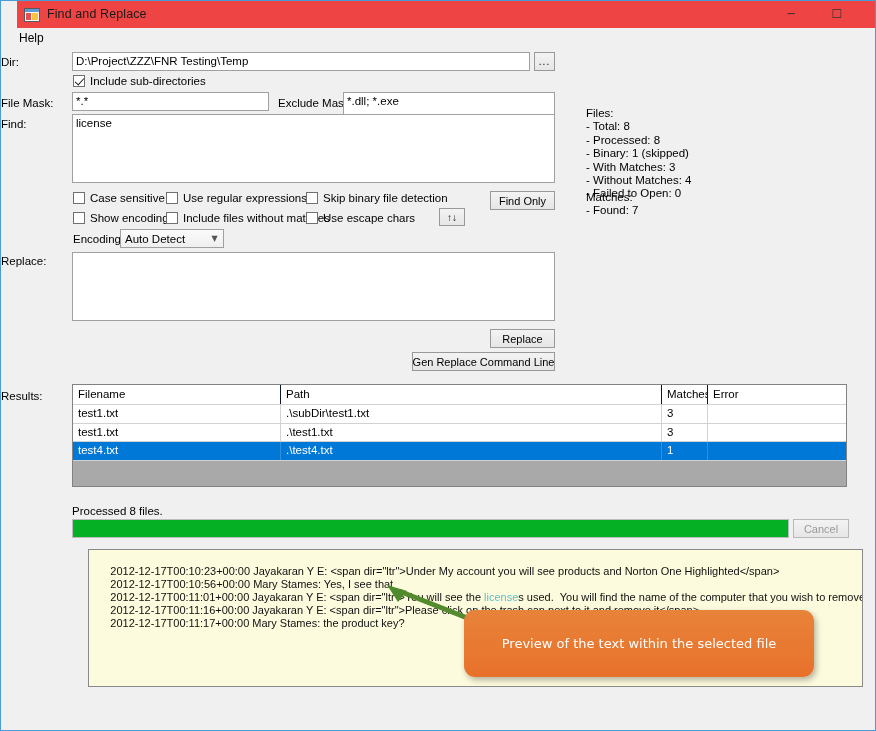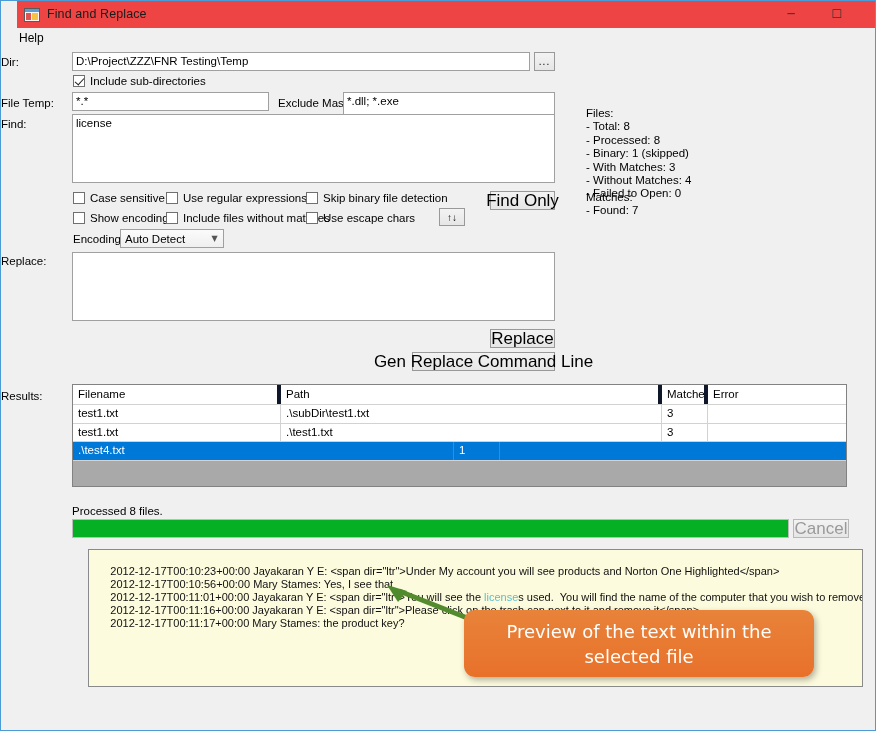--- a/index.html
+++ b/index.html
@@ -112,21 +112,21 @@
     overflow: hidden;
     line-height: 13px;
   }
 
   .btn {
     position: absolute;
     box-sizing: border-box;
     background: linear-gradient(#f3f3f3, #e6e6e6);
     border: 1px solid #999999;
     font-family: "Liberation Sans", sans-serif;
-    font-size: 17px;
+    font-size: 11px;
     color: #000;
     display: flex;
     align-items: center;
     justify-content: center;
     cursor: default;
     white-space: nowrap;
   }
   .btn.disabled { color: #9a9a9a; border-color: #b8b8b8; }
 
   .cb-wrap {
@@ -197,21 +197,21 @@
   }
   #results-head {
     display: flex;
     height: 20px;
     background: #ffffff;
     box-sizing: border-box;
     border-bottom: 1px solid #d2d2d2;
   }
   #results-head .hc {
     box-sizing: border-box;
-    border-right: 4px solid #0f172a;
+    border-right: 1px solid #0f172a;
     font-size: 11.5px;
     color: #000;
     padding: 3px 0 0 5px;
     background: #ffffff;
     white-space: nowrap;
     overflow: hidden;
     cursor: default;
   }
   .grid-row {
     display: flex;
@@ -287,21 +287,21 @@
     border-radius: 11px;
     background: linear-gradient(#e8833a, #e8712a);
     box-shadow: 2px 3px 6px rgba(0,0,0,.30);
     display: flex;
     align-items: center;
     justify-content: center;
     text-align: center;
   }
   #annot-callout .callout-text {
     color: #ffffff;
-    font-size: 18px;
+    font-size: 13px;
     line-height: 25px;
     font-family: "DejaVu Sans", sans-serif;
     padding: 0 26px;
   }
 </style>
 </head>
 <body>
 
 <div id="app-window">
 
@@ -332,21 +332,21 @@
 
   <span class="lbl right" style="left:0px; top:55px; width:52px;">Dir:</span>
   <div class="tb" style="left:71px; top:51px; width:458px; height:19px;">D:\Project\ZZZ\FNR Testing\Temp</div>
   <div class="btn" style="left:533px; top:51px; width:21px; height:19px; font-size:10px; letter-spacing:1px;">...</div>
 
   <div class="cb-wrap" style="left:72px; top:74px;">
     <span class="cb-box checked"></span>
     <span class="cb-label">Include sub-directories</span>
   </div>
 
-  <span class="lbl right" style="left:0px; top:96px; width:52px;">File Temp:</span>
+  <span class="lbl right" style="left:0px; top:96px; width:52px;">File Mask:</span>
   <div class="tb" style="left:71px; top:91px; width:197px; height:19px;">*.*</div>
 
   <span class="lbl" style="left:277px; top:96px;">Exclude Mask:</span>
   <div class="tb" style="left:342px; top:91px; width:212px; height:28px;">*.dll; *.exe</div>
 
   <span class="lbl right" style="left:0px; top:117px; width:52px;">Find:</span>
   <div class="ta" style="left:71px; top:113px; width:483px; height:69px;">license</div>
 
   <div class="cb-wrap" style="left:72px; top:191px;">
     <span class="cb-box"></span>
@@ -413,20 +413,21 @@
       <div class="gc col-matches">3</div>
       <div class="gc col-error"></div>
     </div>
     <div class="grid-row">
       <div class="gc col-filename">test1.txt</div>
       <div class="gc col-path">.\test1.txt</div>
       <div class="gc col-matches">3</div>
       <div class="gc col-error"></div>
     </div>
     <div class="grid-row selected">
+      <div class="gc col-filename">test4.txt</div>
       <div class="gc col-path">.\test4.txt</div>
       <div class="gc col-matches">1</div>
       <div class="gc col-error"></div>
     </div>
   </div>
 
   <span class="lbl" style="left:71px; top:504px;">Processed 8 files.</span>
   <div id="progress-track">
     <div id="progress-fill" style="width: 100%; background: rgb(6, 176, 37);"></div>
   </div>

